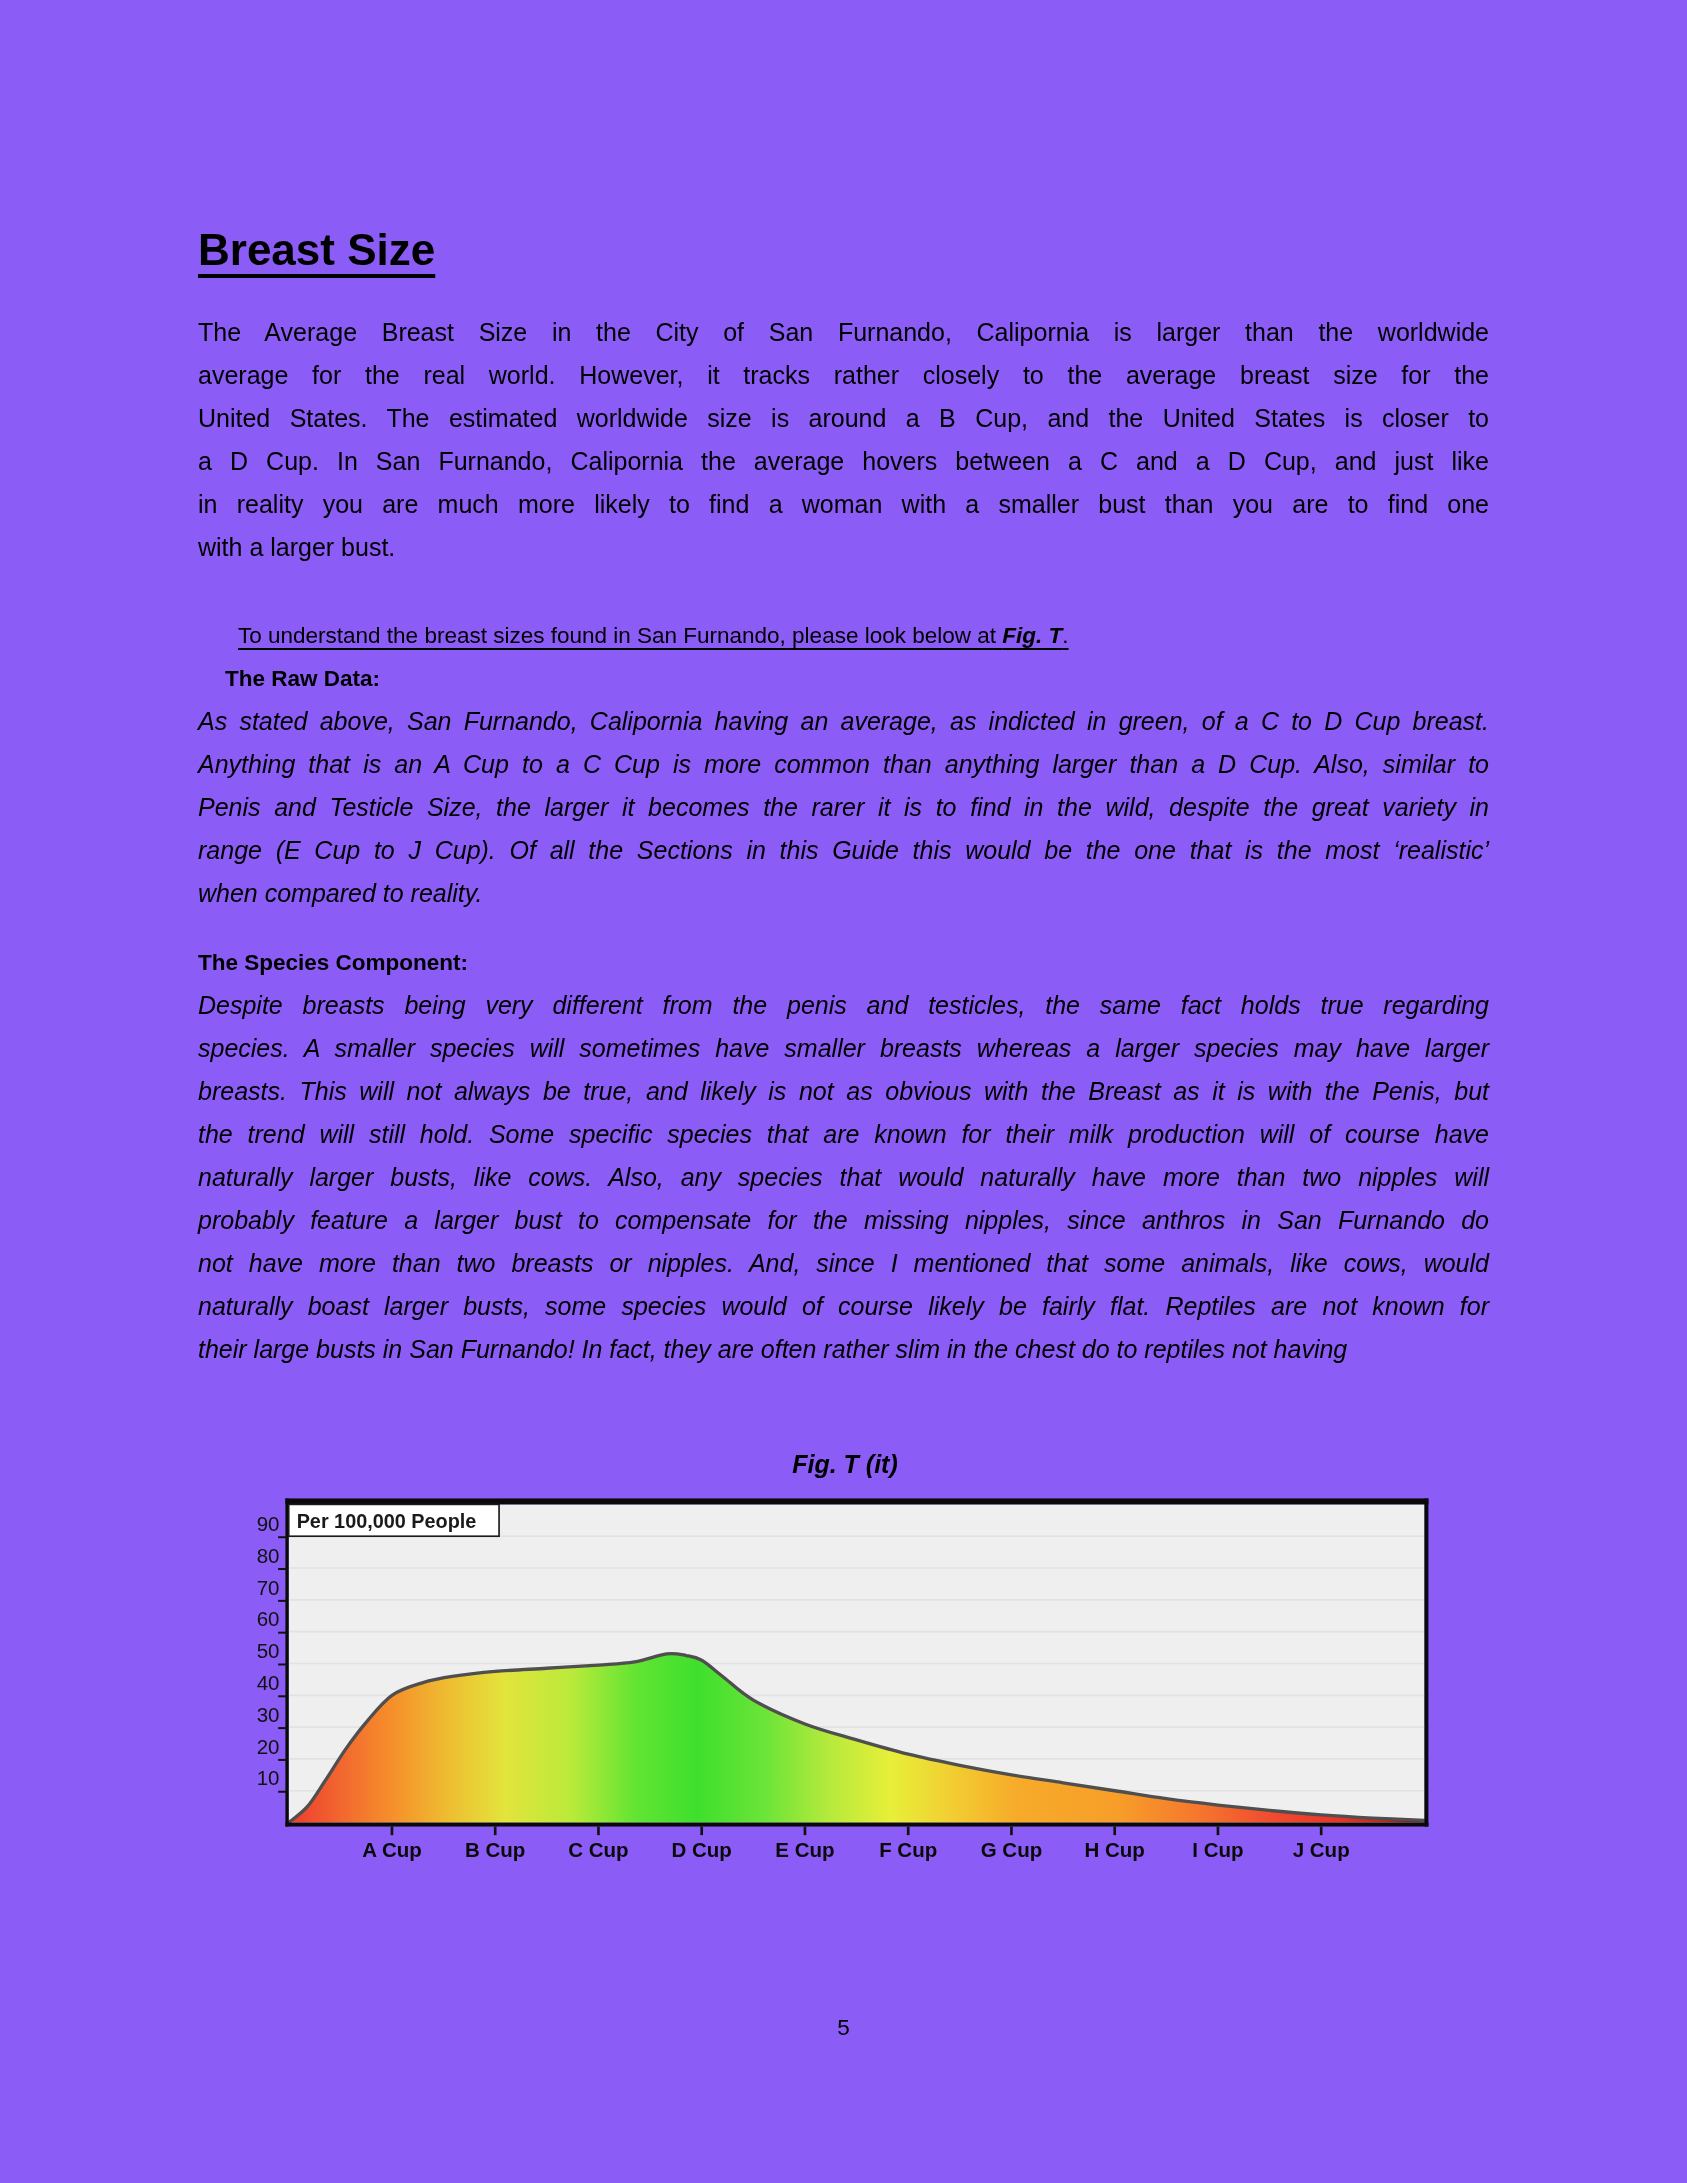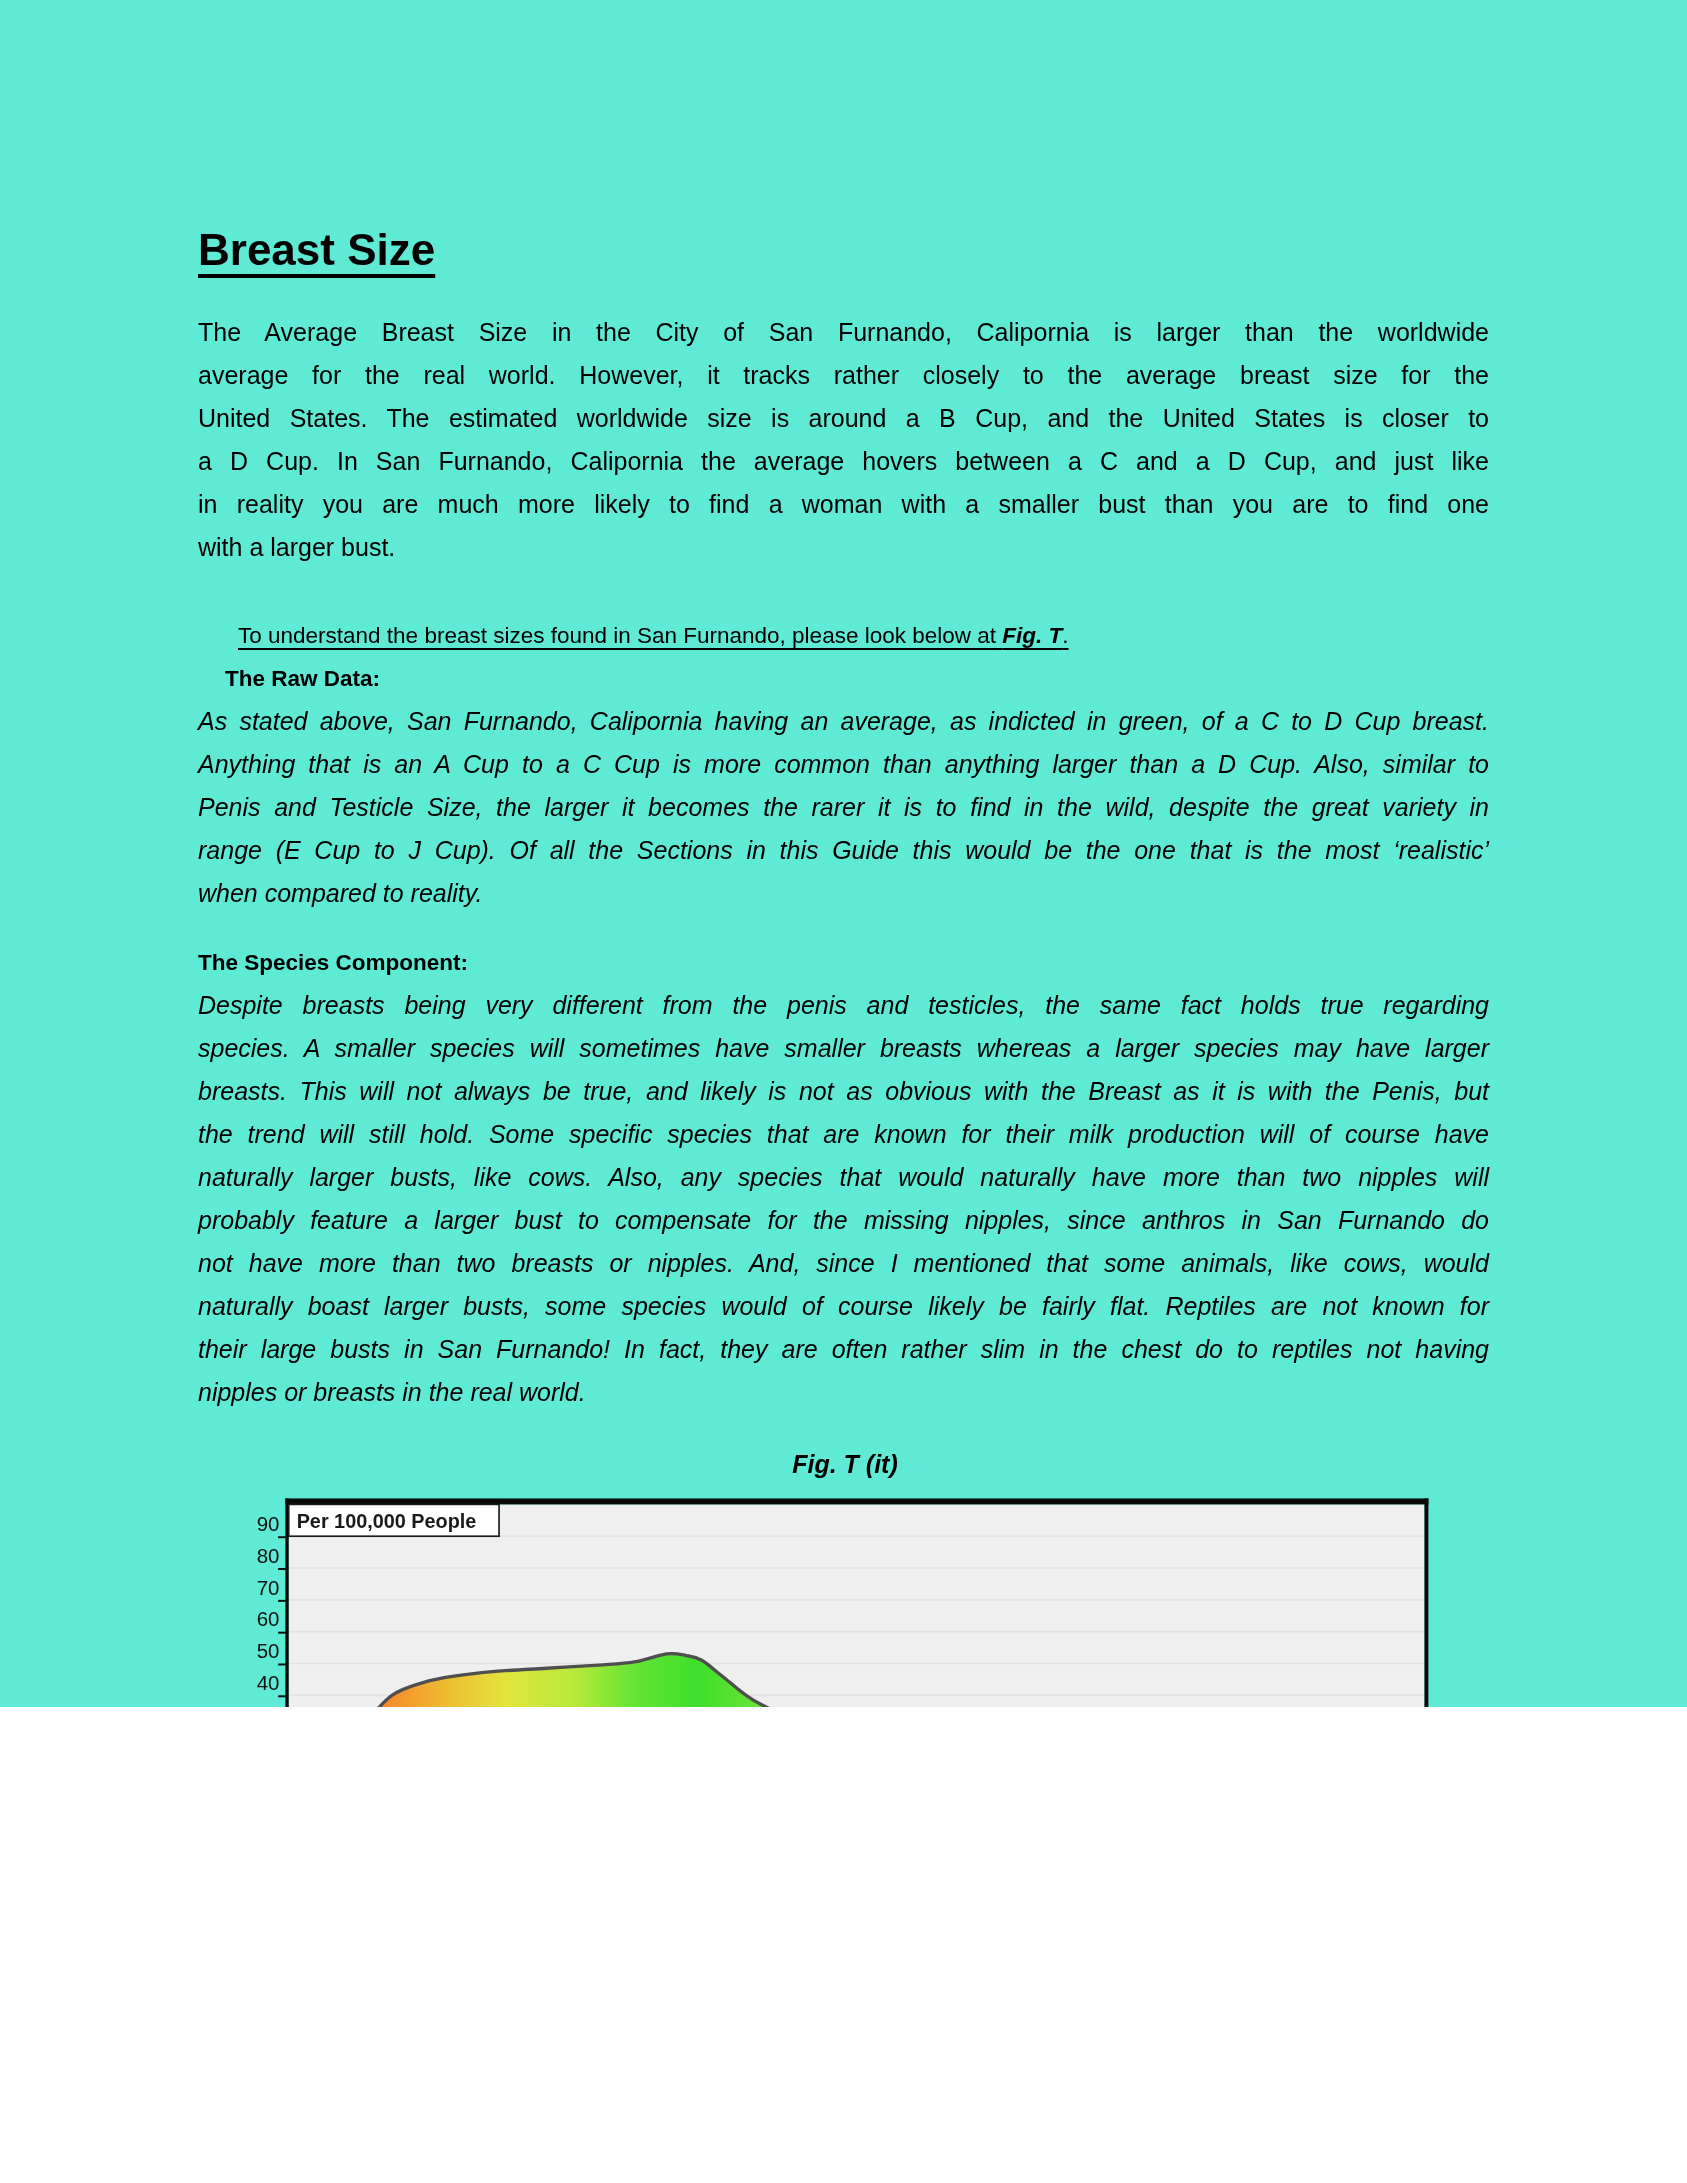--- a/index.html
+++ b/index.html
@@ -1,19 +1,19 @@
 <!DOCTYPE html>
 <html style="font-size:10.6px"><head>
 <meta charset="utf-8">
 <style>
   html,body{margin:0;padding:0;background:#fff;}
   .page{
     position:relative;
-    width:1687px;height:1707px;
-    background:#5eead4;
+    width:1687px;height:2183px;
+    background:#8b5cf6;
     font-family:"Liberation Sans",sans-serif;
     color:#000;
     overflow:hidden;
   }
   .doc-title{
     position:absolute;left:198px;top:196px;
     font-size:44px;font-weight:bold;
     text-decoration:underline;
     text-decoration-thickness:4px;
     text-underline-offset:9.3px;
@@ -86,21 +86,20 @@
   <div class="body-block italic" style="top:984px;">
       <div class="ln">Despite breasts being very different from the penis and testicles, the same fact holds true regarding</div>
       <div class="ln">species. A smaller species will sometimes have smaller breasts whereas a larger species may have larger</div>
       <div class="ln">breasts. This will not always be true, and likely is not as obvious with the Breast as it is with the Penis, but</div>
       <div class="ln">the trend will still hold. Some specific species that are known for their milk production will of course have</div>
       <div class="ln">naturally larger busts, like cows. Also, any species that would naturally have more than two nipples will</div>
       <div class="ln">probably feature a larger bust to compensate for the missing nipples, since anthros in San Furnando do</div>
       <div class="ln">not have more than two breasts or nipples. And, since I mentioned that some animals, like cows, would</div>
       <div class="ln">naturally boast larger busts, some species would of course likely be fairly flat. Reptiles are not known for</div>
       <div class="ln">their large busts in San Furnando! In fact, they are often rather slim in the chest do to reptiles not having</div>
-      <div class="ln">nipples or breasts in the real world.</div>
     </div>
 
   <div class="chart-title">Fig. T (it)</div>
 
   <div class="chart-wrap">
     <svg id="dist-chart" width="1184" height="384" viewBox="0 0 1790 580" xmlns="http://www.w3.org/2000/svg">
         <defs>
           <linearGradient id="areaGrad" x1="0" x2="1" y1="0" y2="0">
             <stop offset="0" stop-color="#ed3b2f"></stop>
             <stop offset="0.045" stop-color="#f2662f"></stop>

